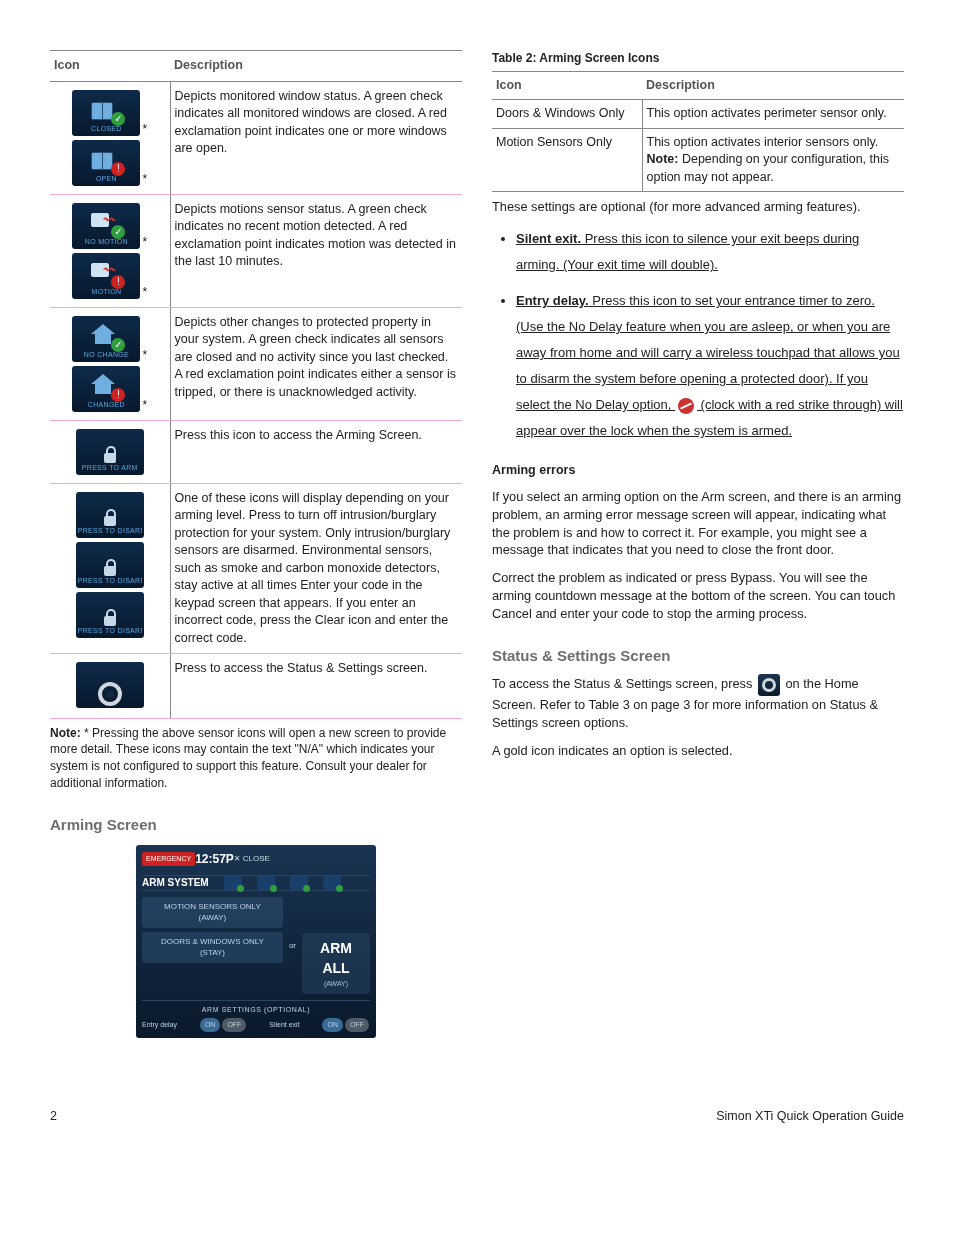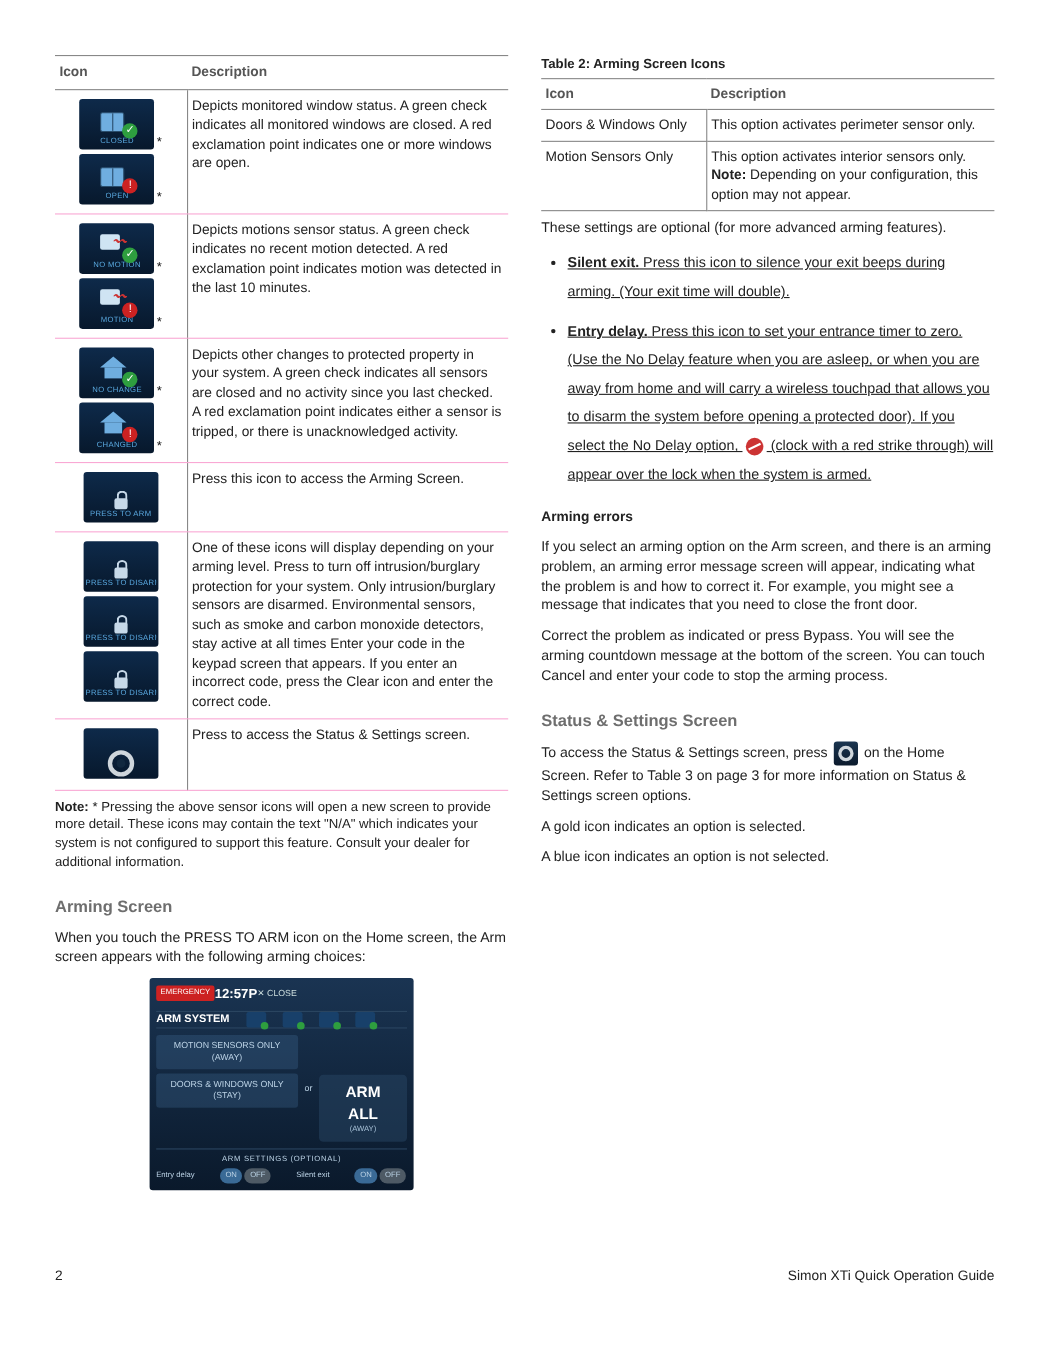--- a/index.html
+++ b/index.html
@@ -94,21 +94,21 @@
   .arm-figure .time{color:#fff; font-size:12px; font-weight:bold;}
   .arm-figure .close{font-size:8px; color:#cdd;}
   .arm-figure .row2{display:flex; align-items:flex-start; gap:15px; border-top:1px solid #2a4560; border-bottom:1px solid #2a4560; padding:0 0;}
   .arm-figure .as{color:#fff; font-size:10px; font-weight:bold;}
   .arm-figure .mini{width:18px; height:14px; background:#18406a; border-radius:2px; position:relative;}
   .arm-figure .mini::after{content:""; position:absolute; right:-2px; bottom:-2px; width:7px; height:7px; background:#2e9e3f; border-radius:50%;}
   .arm-figure .body{display:flex; gap:6px; margin-top:6px;}
   .arm-figure .left{flex:1; display:flex; flex-direction:column; gap:4px;}
   .arm-figure .opt{background:rgba(60,100,140,.35); border-radius:3px; padding:5px 6px; text-align:center; font-size:8px; line-height:1.3;}
   .arm-figure .or{font-size:8px; align-self:center;}
-  .arm-figure .big{width:80px; background:rgba(40,70,100,.5); border-radius:4px; display:flex; flex-direction:column; align-items:center; justify-content:center; font-size:14px; font-weight:bold; color:#fff; padding:6px 0;margin-top:36px;}
+  .arm-figure .big{width:68px; background:rgba(40,70,100,.5); border-radius:4px; display:flex; flex-direction:column; align-items:center; justify-content:center; font-size:14px; font-weight:bold; color:#fff; padding:6px 0;margin-top:36px;}
   .arm-figure .big small{font-size:7px; font-weight:normal; color:#a8c2d8;}
   .arm-figure .foot{border-top:1px solid #2a4560; margin-top:6px; padding-top:4px;}
   .arm-figure .foot .lbl{text-align:center; font-size:7px; letter-spacing:.6px;}
   .arm-figure .foot .ctrls{display:flex; justify-content:space-between; align-items:center; margin-top:3px; font-size:7px;}
   .arm-figure .pill{display:inline-block; padding:2px 5px; border-radius:7px; background:#3a6a96; margin:0 1px; font-size:7px;}
   .arm-figure .pill.off{background:#4e5a65;}
   .footer { display:flex; justify-content:space-between; margin-top:60px; font-size:12.5px;}
 </style>
 </head>
 <body>
@@ -243,21 +243,20 @@
           </td>
           <td>Press to access the Status &amp; Settings screen.</td>
         </tr>
       </tbody>
     </table>
     <div class="note">
       <b>Note:</b><span> * Pressing the above sensor icons will open a new screen to provide more detail. These icons may contain the text "N/A" which indicates your system is not configured to support this feature. Consult your dealer for additional information.</span>
     </div>
 
     <h3 class="section">Arming Screen</h3>
-    <p>When you touch the PRESS TO ARM icon on the Home screen, the Arm screen appears with the following arming choices:</p>
 
     <div class="arm-figure">
       <div class="row1">
         <span class="emg">EMERGENCY</span>
         <span class="time">12:57P</span>
         <span class="close">✕ CLOSE</span>
       </div>
       <div class="row2">
         <span class="as">ARM SYSTEM</span>
         <span class="mini"></span>
@@ -324,20 +323,19 @@
       <li><b>Entry delay.</b><span> Press this icon to set your entrance timer to zero. (Use the No Delay feature when you are asleep, or when you are away from home and will carry a wireless touchpad that allows you to disarm the system before opening a protected door). If you select the No Delay option, </span><span class="inline-icon"></span><span> (clock with a red strike through) will appear over the lock when the system is armed.</span></li>
     </ul>
 
     <h4 class="subhead">Arming errors</h4>
     <p>If you select an arming option on the Arm screen, and there is an arming problem, an arming error message screen will appear, indicating what the problem is and how to correct it. For example, you might see a message that indicates that you need to close the front door.</p>
     <p>Correct the problem as indicated or press Bypass. You will see the arming countdown message at the bottom of the screen. You can touch Cancel and enter your code to stop the arming process.</p>
 
     <h3 class="section">Status &amp; Settings Screen</h3>
     <p><span>To access the Status &amp; Settings screen, press </span><span class="inline-gear"></span><span> on the Home Screen. Refer to Table 3 on page 3 for more information on Status &amp; Settings screen options.</span></p>
     <p>A gold icon indicates an option is selected.</p>
-    <p>A blue icon indicates an option is not selected.</p>
   </div>
 </div>
 
 <div class="footer">
   <span>2</span>
   <span>Simon XTi Quick Operation Guide</span>
 </div>
 
 </body></html>

